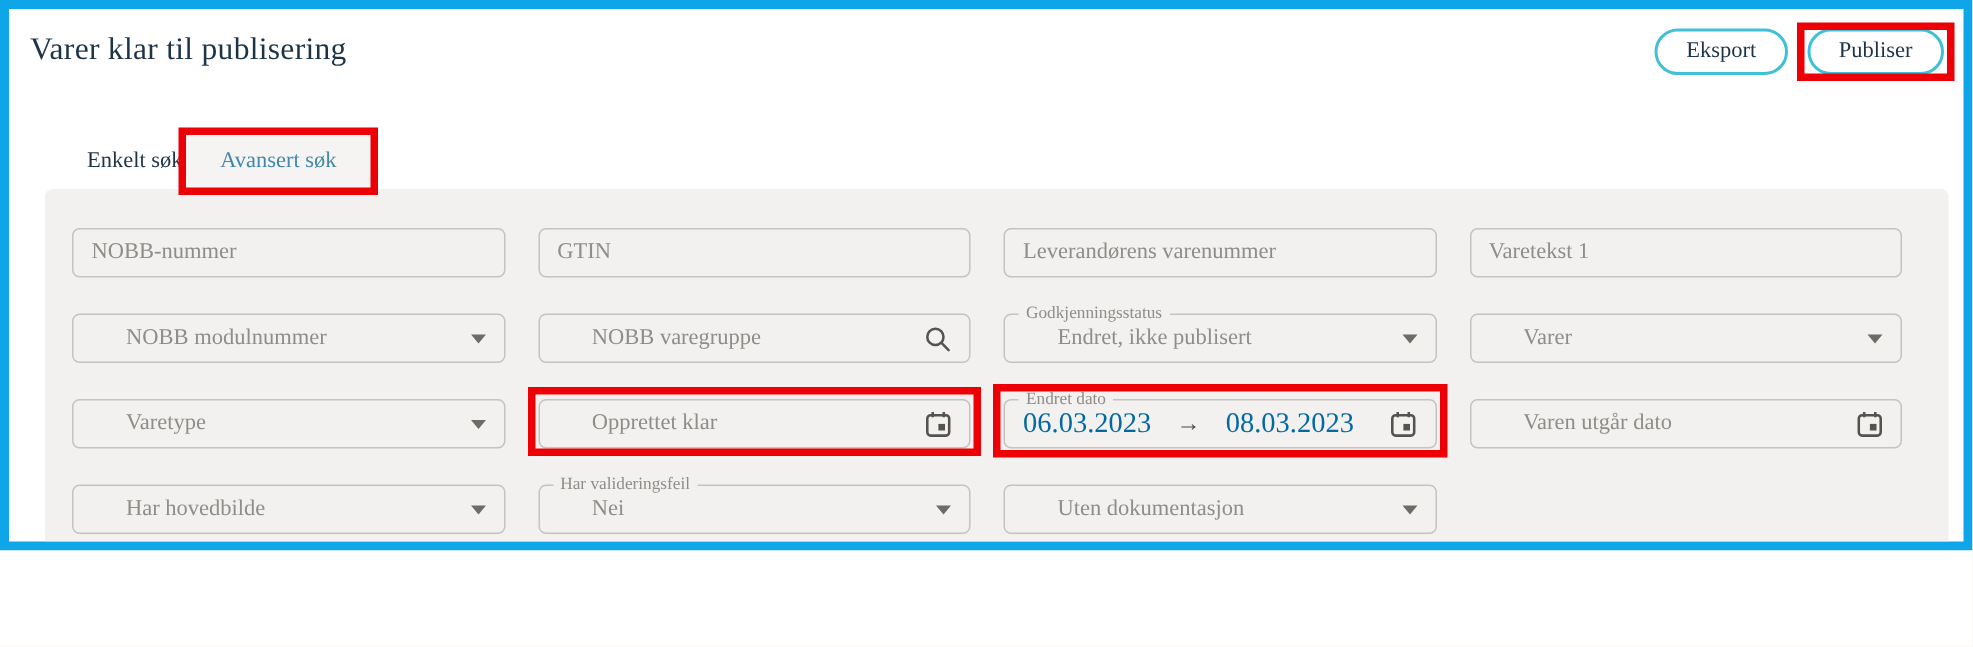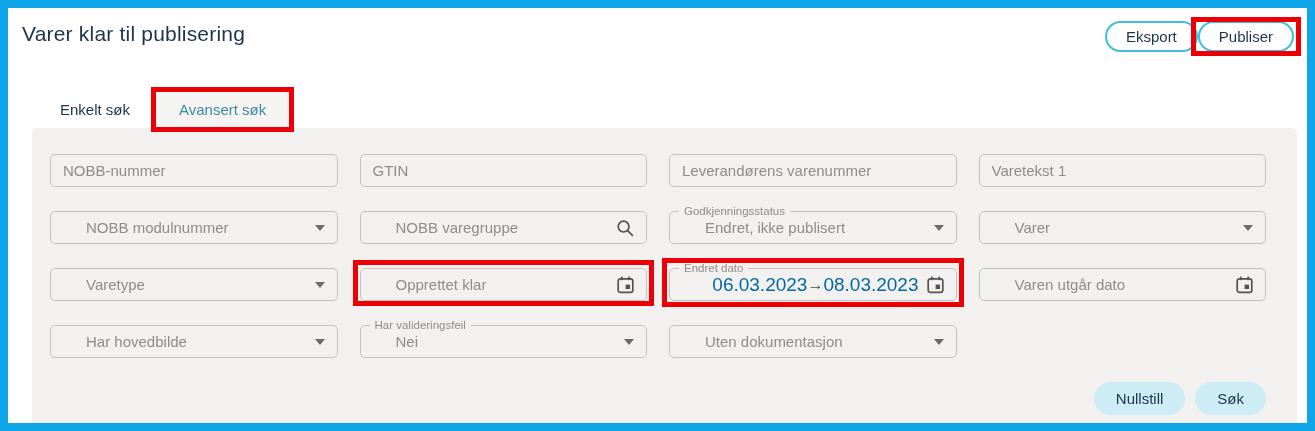--- a/index.html
+++ b/index.html
@@ -4,40 +4,42 @@
 <style>
   * { box-sizing: border-box; margin: 0; padding: 0; }
   body {
     margin: 0;
     background: #ffffff;
     font-family: "Liberation Sans", sans-serif;
   }
   .window {
     position: relative;
     width: 1315px;
-    height: 431px;
-    border: 8px solid #0ea5e9;
+    height: 367px;
+    border: 6px solid #0ea5e9;
     background: #ffffff;
     overflow: hidden;
+    font-family: Liberation Serif, serif;
   }
   
   .page-title {
     position: absolute;
     left: 14px;
     top: 14px;
     font-size: 21px;
     font-weight: 500;
     color: var(--navy-text, #1d3348);
     letter-spacing: 0.2px;
   }
   .header-buttons {
     position: absolute;
     right: 13px;
     top: 13px;
     display: flex;
+    gap: 13px;
     align-items: center;
   }
   .pill-outline {
     height: 31px;
     padding: 0 19px;
     border-radius: 16px;
     border: 2px solid var(--accent-cyan, #3fc0d8);
     background: #ffffff;
     color: var(--navy-text, #1d3348);
     font-size: 15px;
@@ -55,21 +57,20 @@
   }
   .tab {
     font-size: 15px;
     color: var(--navy-text, #1d3348);
     padding: 11px 2px;
     cursor: pointer;
     white-space: nowrap;
   }
   .tab.active {
     position: relative;
-    margin-left: 24px;
     padding: 11px 23px;
     background: #f5f4f2;
     color: var(--active-tab-text, #4089a8);
   }
   
   .panel {
     position: absolute;
     left: 24px;
     right: 10px;
     top: 120px;
@@ -148,21 +149,21 @@
   .range-val {
     color: #0369a1;
     font-size: 19px;
     white-space: nowrap;
   }
   .range-arrow {
     color: #4a4a4a;
     font-size: 16px;
     white-space: nowrap;
   }
-  .fld.range { justify-content: flex-end; }
+  .fld.range { justify-content: space-between; }
   
   .actions {
     display: flex;
     justify-content: flex-end;
     gap: 10px;
     margin-top: 22px;
   }
   .pill-solid {
     height: 33px;
     border: none;

